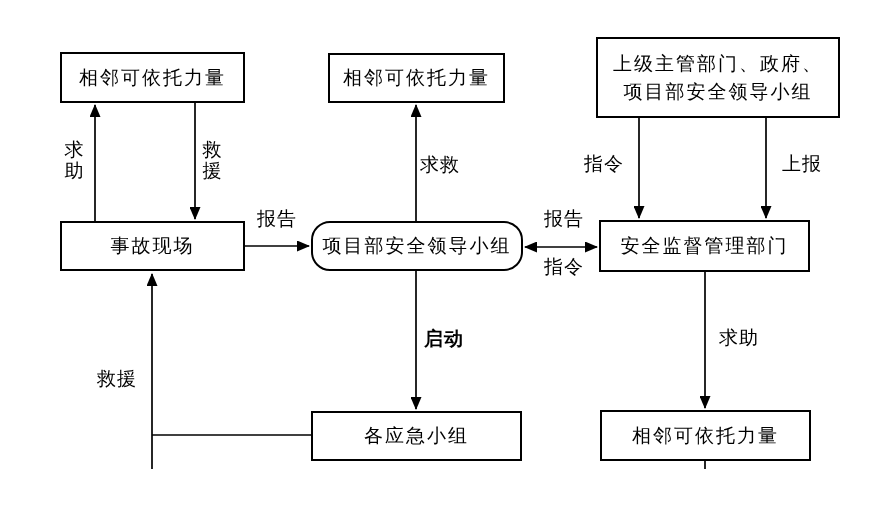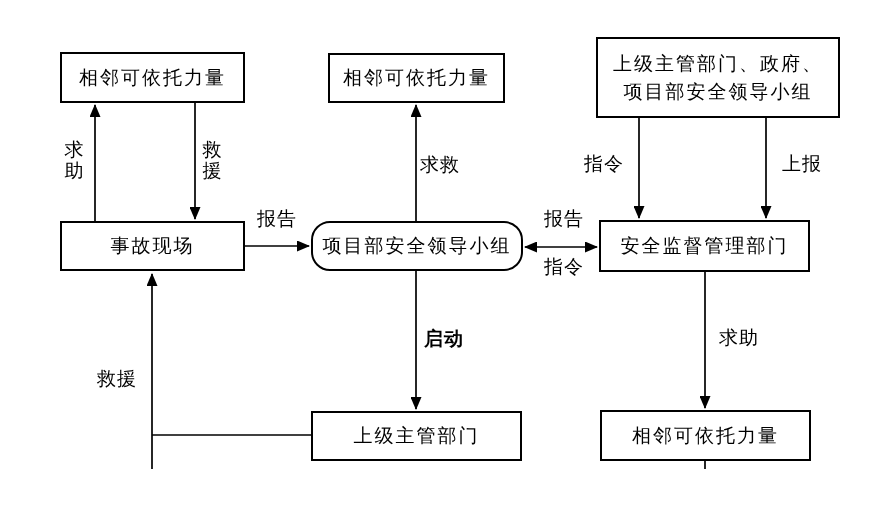--- a/index.html
+++ b/index.html
@@ -130,21 +130,21 @@
 
   <div class="box" id="box-project-group">
     <span>项目部安全领导小组</span>
   </div>
 
   <div class="box" id="box-company-group">
     <span>安全监督管理部门</span>
   </div>
 
   <div class="box" id="box-emergency-teams">
-    <span>上级主管部门</span>
+    <span>各应急小组</span>
   </div>
 
   <div class="box" id="box-adjacent-bottom">
     <span>相邻可依托力量</span>
   </div>
 
   <div class="lbl v" id="lbl-seek-help-left">求助</div>
   <div class="lbl v" id="lbl-rescue-left">救援</div>
   <div class="lbl" id="lbl-report-left">报告</div>
   <div class="lbl" id="lbl-call-for-help">求救</div>

